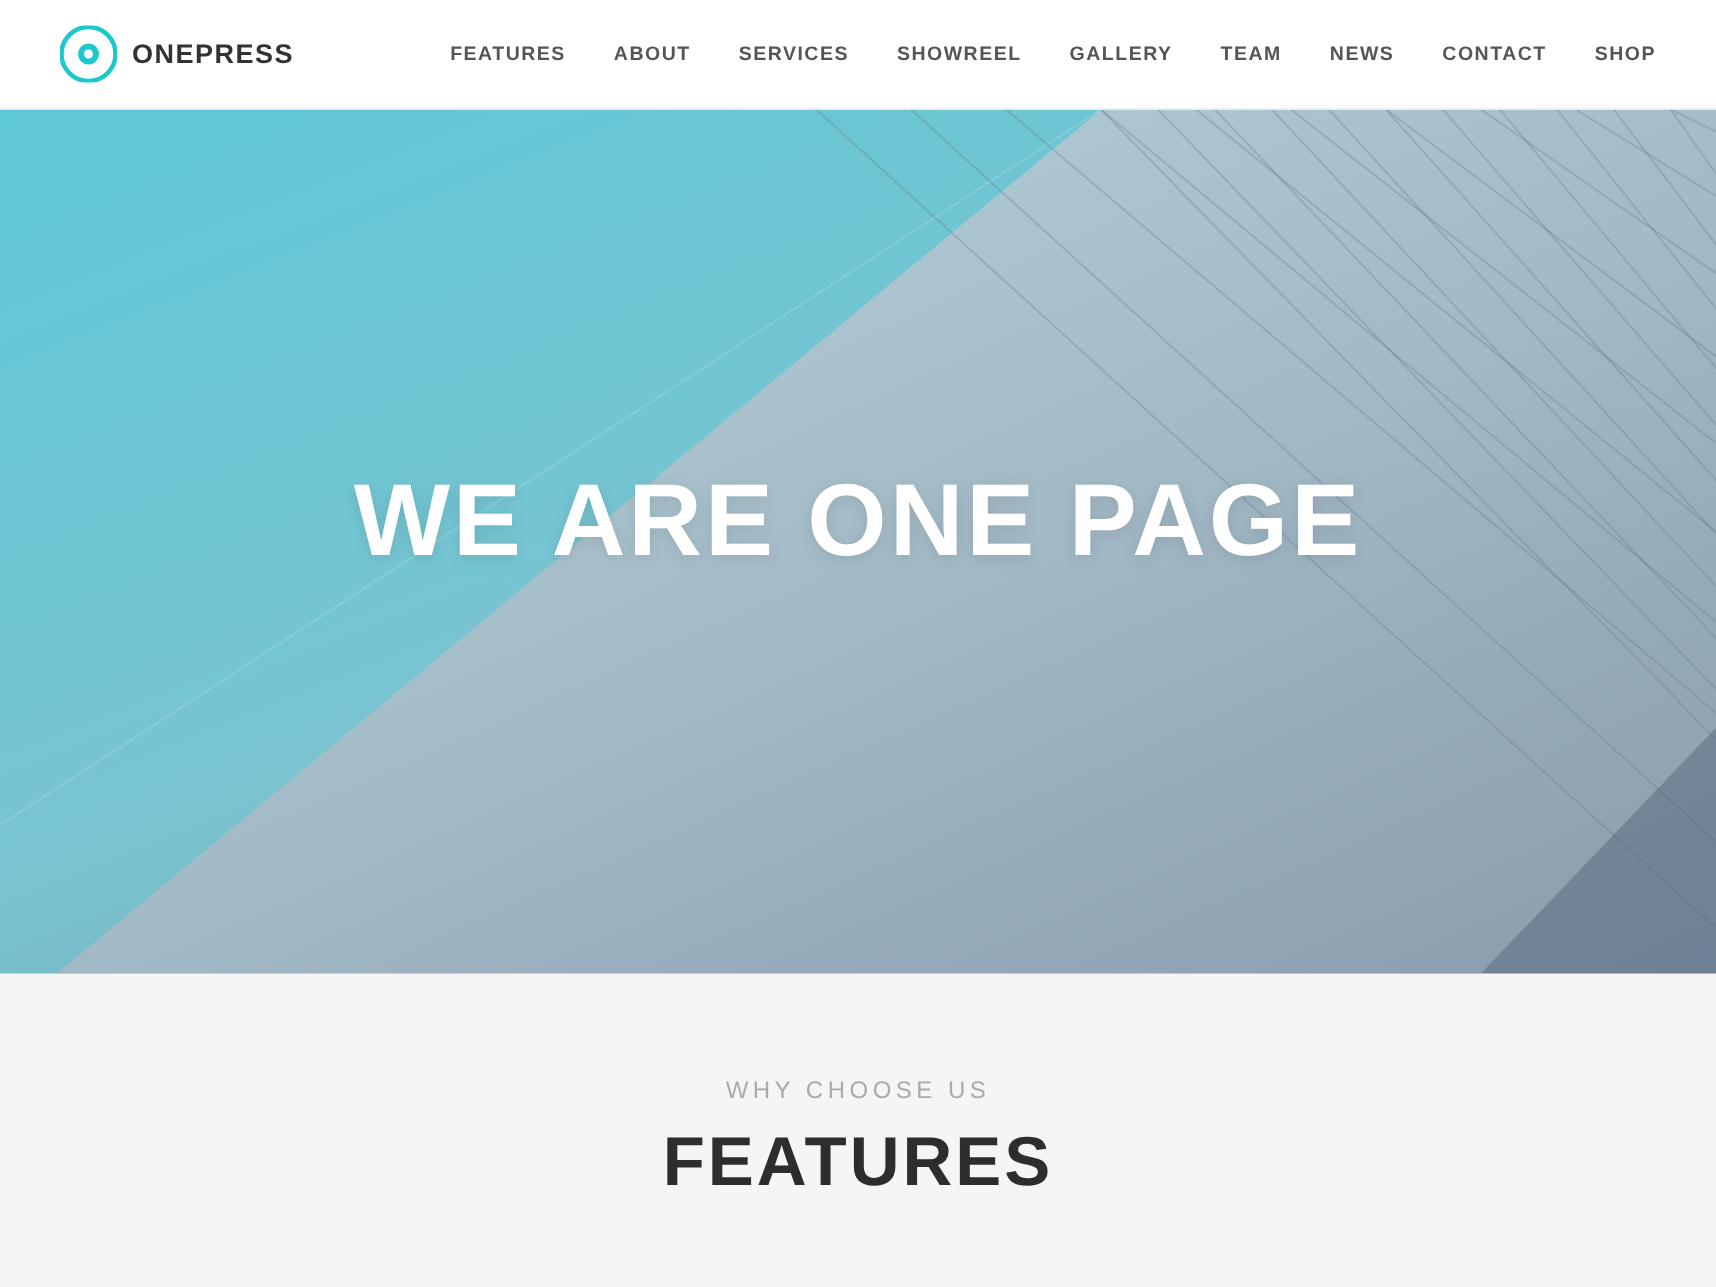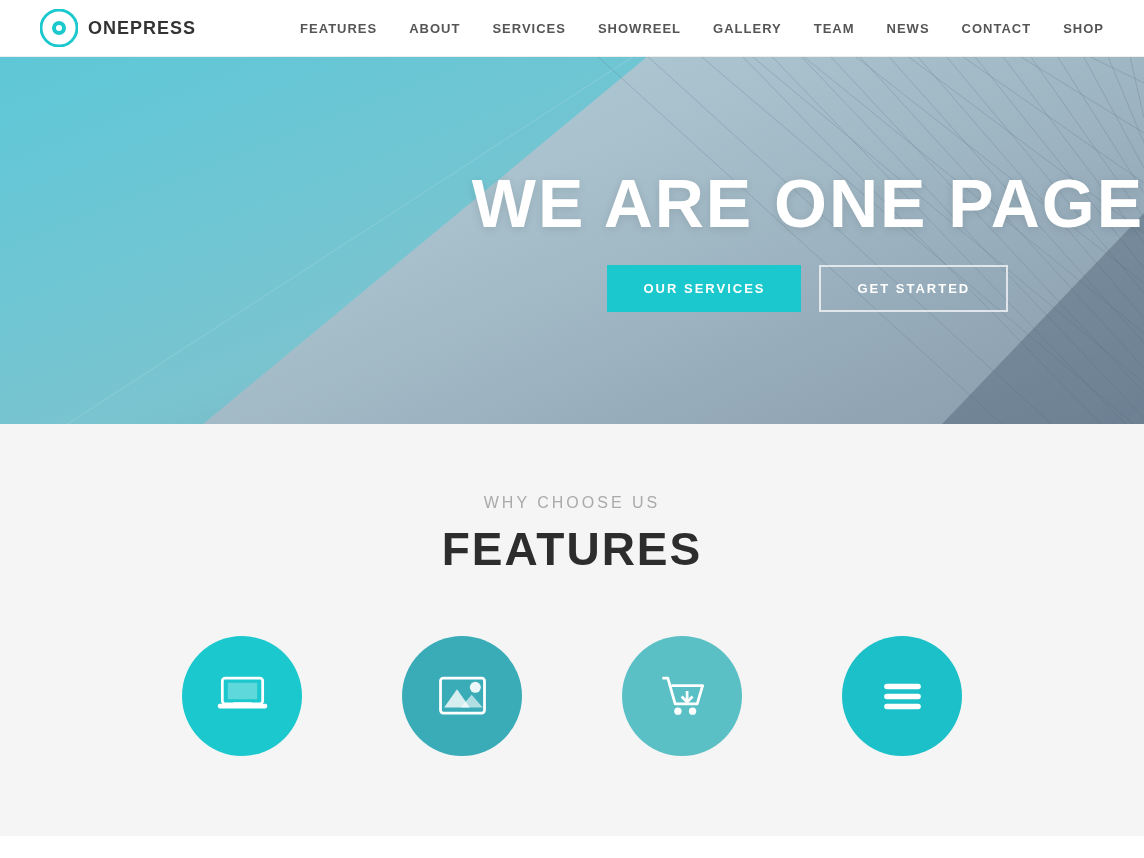--- a/index.html
+++ b/index.html
@@ -3,21 +3,21 @@
   <meta charset="utf-8">
   <style>
     * { margin: 0; padding: 0; box-sizing: border-box; }
     body { font-family: 'Arial', sans-serif; background: #fff; }
 
     
     nav {
       display: flex;
       align-items: center;
       padding: 0 40px;
-      height: 57px;
+      height: 73px;
       background: #fff;
       border-bottom: 1px solid #eee;
       position: relative;
       z-index: 10;
     }
     .logo {
       display: flex;
       align-items: center;
       gap: 10px;
       margin-right: auto;
@@ -43,26 +43,26 @@
       color: #555;
       font-size: 13px;
       font-weight: 600;
       letter-spacing: 1px;
       text-transform: uppercase;
     }
 
     
     .hero {
       width: 100%;
-      height: 367px;
+      height: 576px;
       background: linear-gradient(135deg, #4ab5c4 0%, #5bc8d4 30%, #7ec8d8 50%, #9bb8c8 70%, #8899aa 100%);
       position: relative;
       overflow: hidden;
       display: flex;
-      align-items: flex-end;
+      align-items: center;
       justify-content: center;
       flex-direction: column;
       text-align: center;
     }
     
     .hero-bg {
       position: absolute;
       top: 0; left: 0; right: 0; bottom: 0;
       z-index: 0;
     }
@@ -246,24 +246,20 @@
         <line x1="1090" y1="0" x2="1144" y2="130"></line>
         <line x1="1120" y1="0" x2="1144" y2="105"></line>
       </g>
 
       <polygon points="900,455 1144,200 1144,455" fill="rgba(70,90,110,0.4)"></polygon>
     </svg>
   </div>
 
   <div class="hero-content">
     <h1 class="hero-title">WE ARE ONE PAGE</h1>
-    <div class="hero-buttons">
-      <button class="btn-primary">OUR SERVICES</button>
-      <button class="btn-secondary">GET STARTED</button>
-    </div>
   </div>
 </section>
 
 <section class="features-section">
   <p class="section-eyebrow">WHY CHOOSE US</p>
   <h2 class="section-title">FEATURES</h2>
 
   <div class="features-grid">
 
     <div class="feature-item">

